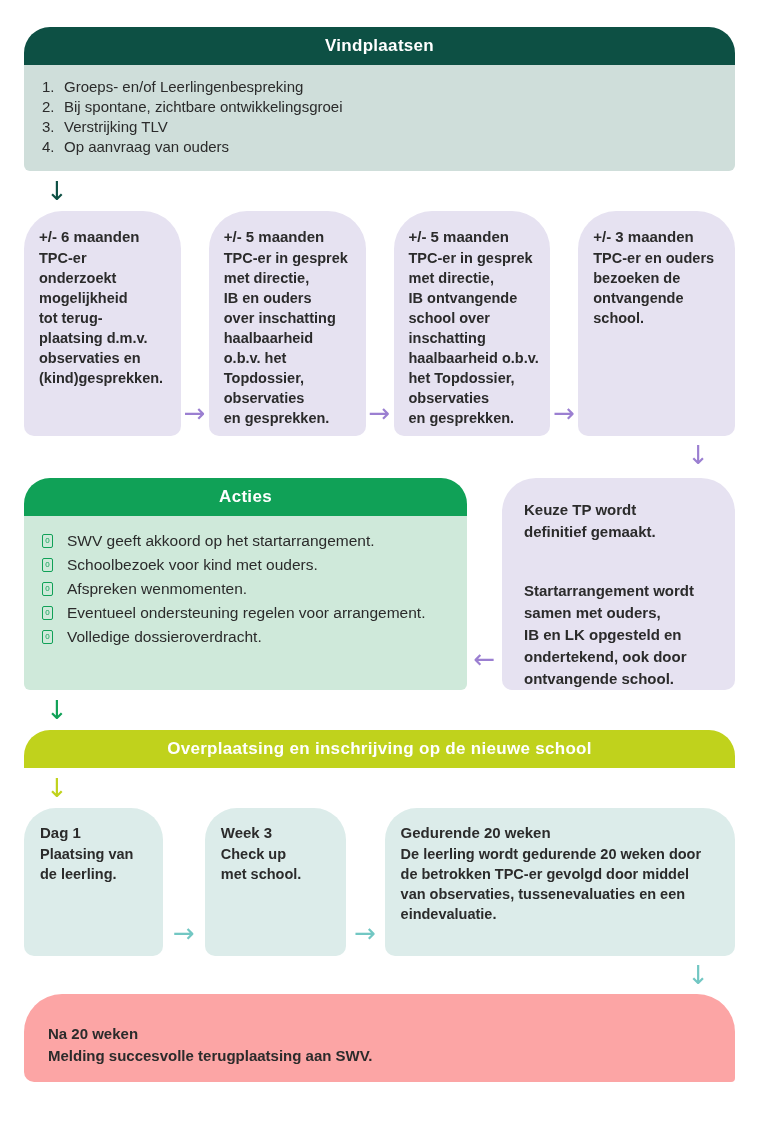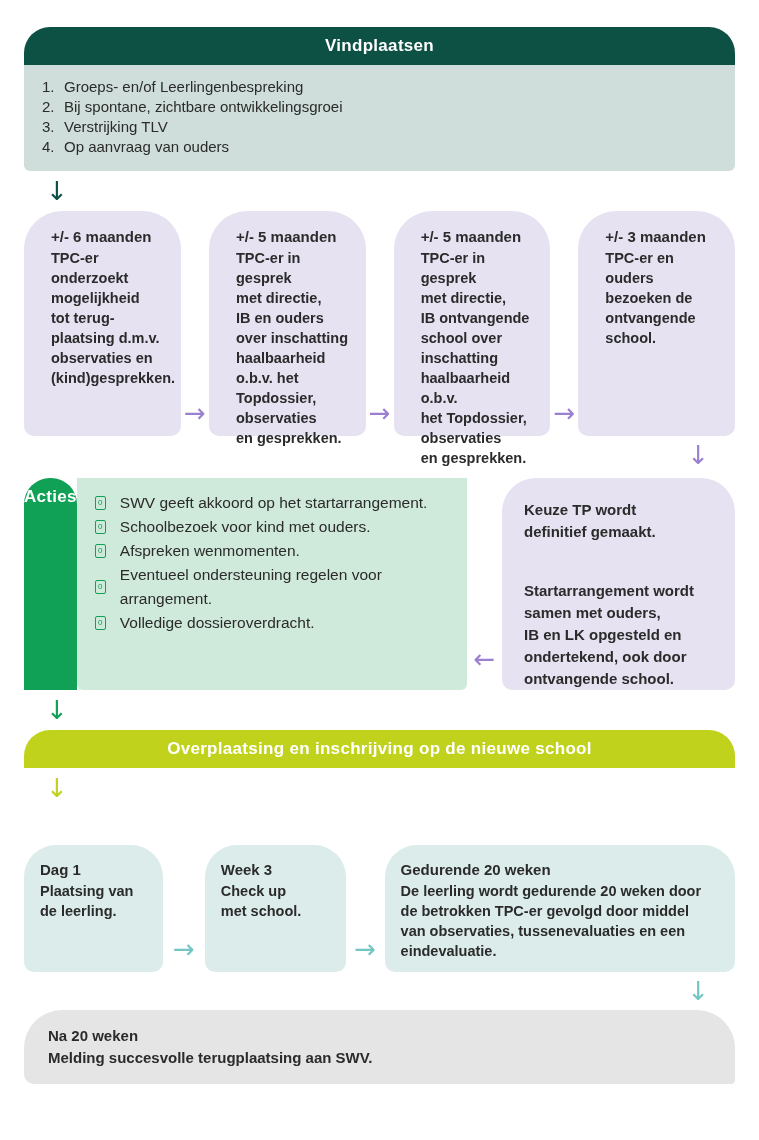--- a/index.html
+++ b/index.html
@@ -24,58 +24,58 @@
   .down.right{text-align:right;margin:4px 26px 4px 0;}
   .c-tealdark{color:#0d5044;}
   .c-purple{color:#9b7fd1;}
   .c-green{color:#10a157;}
   .c-lime{color:#c0d21c;}
   .c-teal{color:#72c7c3;}
 
   
   .cards-row{display:flex;margin-top:3px;}
   .lav-card{background:#e6e2f1;width:157px;box-sizing:border-box;height:225px;
-    border-radius:38px 38px 10px 10px;padding:15px 10px 0 27px;}
+    border-radius:38px 38px 10px 10px;padding:15px 10px 0 15px;}
   .card-title{font-weight:bold;font-size:15px;line-height:21px;margin-bottom:1px;}
   .card-body{font-size:14.5px;line-height:20px;}
   .harrow{width:28px;flex:0 0 28px;display:flex;align-items:flex-end;justify-content:center;
     padding-bottom:8px;box-sizing:border-box;}
 
   
   .acties-row{display:flex;align-items:stretch;margin-top:8px;}
-  .acties-panel{width:443px;flex:0 0 443px;display:flex;flex-direction:row;}
+  .acties-panel{width:443px;flex:0 0 443px;display:flex;flex-direction:column;}
   .acties-header{background:#10a157;}
   .acties-body{background:#cfe9da;flex:1;padding:13px 16px 12px 18px;}
   .check-item{display:flex;align-items:center;font-size:15.5px;line-height:24px;}
   .tofu{display:inline-block;width:9px;height:12px;border:1.5px solid #10a157;border-radius:2px;
     color:#10a157;font-size:8px;line-height:12px;text-align:center;margin-right:14px;flex:0 0 9px;}
   .gap-arrow{width:35px;flex:0 0 35px;display:flex;align-items:flex-end;justify-content:center;
     padding-bottom:16px;box-sizing:border-box;}
   .keuze-card{background:#e6e2f1;flex:1;border-radius:34px 34px 10px 10px;
     padding:21px 8px 0 22px;box-sizing:border-box;}
   .keuze-card .card-body{font-size:15px;line-height:22px;margin-top:37px;}
   .keuze-card .card-title{font-size:15px;line-height:22px;margin-bottom:0;}
 
   
   .over-header{background:#c0d21c;}
   .over-body{background:#f5f6d7;padding:15px 24px 17px 24px;font-size:15px;line-height:22px;}
 
   
-  .teal-card{background:#dcecea;box-sizing:border-box;height:127px;
-    border-radius:32px 32px 10px 10px;padding:14px 0 0 16px;margin-top:37px;}
+  .teal-card{background:#dcecea;box-sizing:border-box;height:148px;
+    border-radius:32px 32px 10px 10px;padding:14px 0 0 16px;}
   .teal-card.c1{width:139px;}
   .teal-card.c2{width:141px;}
   .teal-card.c3{width:351px;}
   .tgap1{width:42px;flex:0 0 42px;}
   .tgap2{width:39px;flex:0 0 39px;}
   .tgap1,.tgap2{display:flex;align-items:flex-end;justify-content:center;padding-bottom:8px;box-sizing:border-box;}
 
   
-  .final-card{background:#e5e5e5;border-radius:38px 38px 4px 10px;
-    padding:15px 24px 16px 24px;}
+  .final-card{background:#fca5a5;border-radius:38px 38px 4px 10px;
+    padding:29px 24px 16px 24px;}
   .final-card .card-body{font-size:15px;line-height:21px;}
 </style>
 </head>
 <body>
 
 <div class="page">
 
   <section>
     <div class="panel-header vind-header">Vindplaatsen</div>
     <div class="panel-body vind-body">

